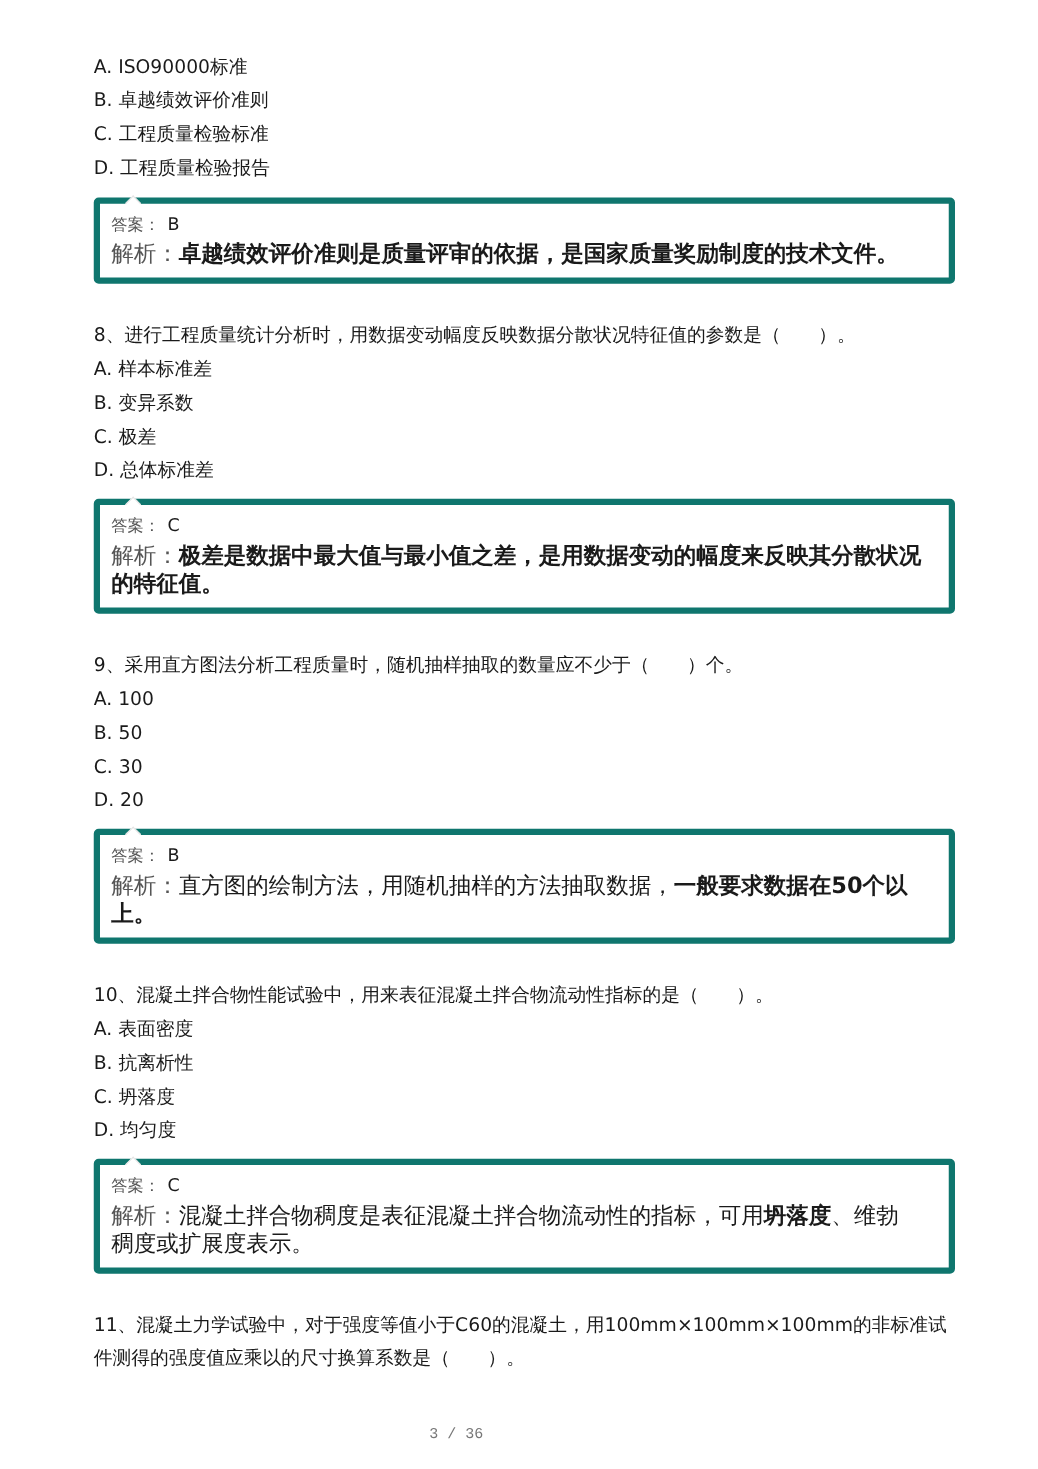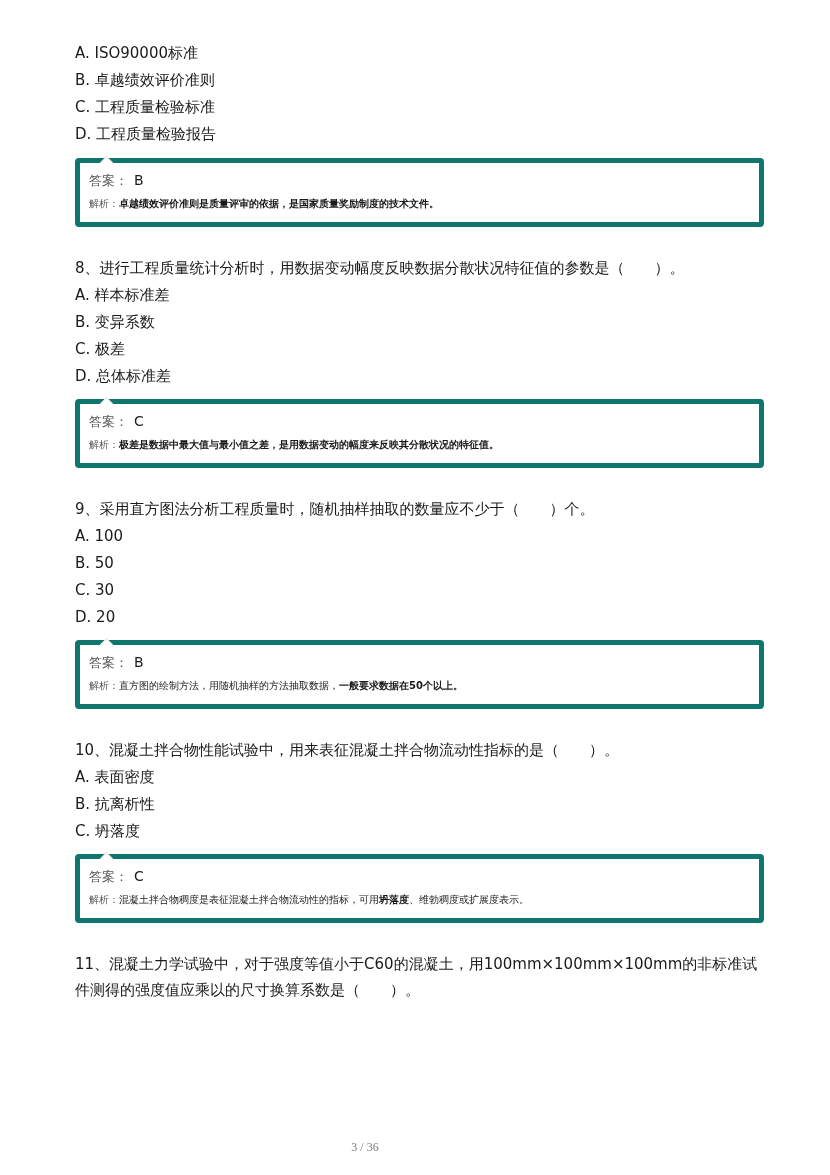--- a/index.html
+++ b/index.html
@@ -25,27 +25,27 @@
       width: 661px;
       background: #ffffff;
     }
     .answer-box .notch {
       position: absolute; top: -5px; left: 22px; width: 8px; height: 8px;
       background: #ffffff; border-left: 1px solid #e4e4e4; border-top: 1px solid #e4e4e4;
       transform: rotate(45deg);
     }
     .ans-line { font-size: 13px; line-height: 23px; color: #555; }
     .ans-letter { color: #1a1a1a; font-size: 14px; margin-left: 6px; }
-    .exp-line { font-size: 10px; line-height: 23px; color: #1a1a1a; }
+    .exp-line { font-size: 18px; line-height: 23px; color: #1a1a1a; }
     .exp-label { color: #555; font-weight: normal; }
     .bold { font-weight: bold; }
     .normal { font-weight: normal; text-align: center; }
     .footer {
       position: absolute; top: 1140px; left: 0; width: 730px; text-align: center;
-      font-family: Liberation Serif, serif;
+      font-family: Liberation Mono, monospace;
       font-size: 12px; color: #777;
     }
   </style>
 </head>
 <body>
 
 <div class="page">
   <div class="content">
 
     <div>
@@ -96,20 +96,21 @@
       <div class="exp-line">
         <span class="exp-label">解析：</span><span class="normal">直方图的绘制方法，用随机抽样的方法抽取数据，</span><span class="bold">一般要求数据在50个以上。</span>
       </div>
     </div>
 
     <div class="question" style="margin-top:28px;">10、混凝土拌合物性能试验中，用来表征混凝土拌合物流动性指标的是（　　）。</div>
     <div style="margin-top:1px;">
       <div class="option">A. 表面密度</div>
       <div class="option">B. 抗离析性</div>
       <div class="option">C. 坍落度</div>
+      <div class="option">D. 均匀度</div>
     </div>
     <div class="answer-box">
       <div class="notch"></div>
       <div class="ans-line">
         <span>答案：</span><span class="ans-letter">C</span>
       </div>
       <div class="exp-line" style="width:640px;">
         <span class="exp-label">解析：</span><span class="normal">混凝土拌合物稠度是表征混凝土拌合物流动性的指标，可用</span><span class="bold">坍落度</span><span class="normal">、维勃稠度或扩展度表示。</span>
       </div>
     </div>

